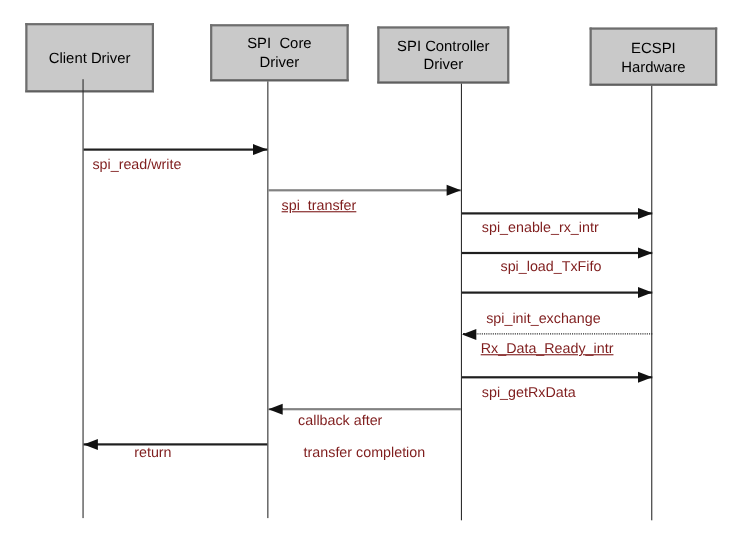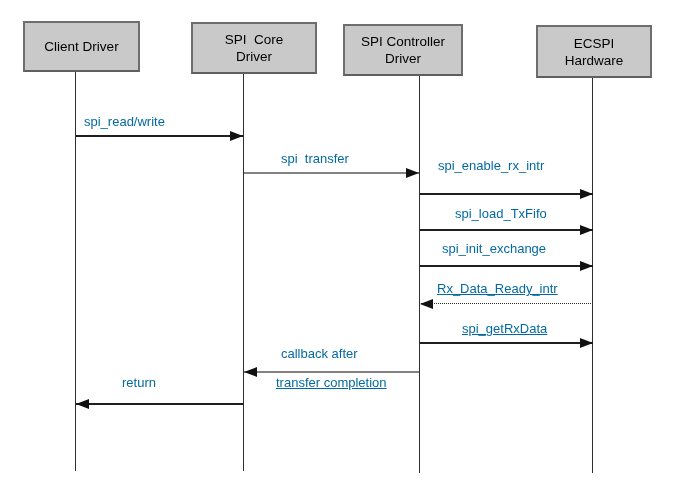--- a/index.html
+++ b/index.html
@@ -48,30 +48,31 @@
     width: 0;
     height: 0;
     border-top: 5px solid transparent;
     border-bottom: 5px solid transparent;
   }
   .arrow.right { border-left: 13px solid #111111; }
   .arrow.left  { border-right: 13px solid #111111; }
   .msg-label {
     position: absolute;
     font-size: 13px;
-    color: #0369a1;
+    color: #7f1d1d;
     white-space: pre;
+    margin-top: 28px;
   }
 </style>
 </head>
 <body>
 
 <div class="canvas">
 
-  <div class="actor" style="left:23px; top:21px; width:117px; height:51px;">
+  <div class="actor" style="left:23px; top:21px; width:117px; height:63px;">
     <span>Client Driver</span>
   </div>
 
   <div class="actor" style="left:191px; top:22px; width:126px; height:52px;">
     <span>SPI  Core</span>
     <span>Driver</span>
   </div>
 
   <div class="actor" style="left:343px; top:24px; width:120px; height:52px;">
     <span>SPI Controller</span>
@@ -88,60 +89,60 @@
   <div class="lifeline" style="left:419px; top:76px; height:397px;"></div>
   <div class="lifeline" style="left:592px; top:78px; height:395px;"></div>
 
   <div>
     <span class="msg-label" style="left:84px; top:114px;">spi_read/write</span>
     <div class="msg-line" style="left:76px; top:135px; width:167px;"></div>
     <div class="arrow right" style="left:230px; top:131px;"></div>
   </div>
 
   <div>
-    <span class="msg-label" style="left:281px; top:151px;">spi  transfer</span>
+    <span class="msg-label" style="left:256px; top:151px;text-decoration:underline;">spi  transfer</span>
     <div class="msg-line gray" style="left:244px; top:172px; width:175px;"></div>
     <div class="arrow right" style="left:406px; top:168px;"></div>
   </div>
 
   <div>
-    <span class="msg-label" style="left:438px; top:158px;">spi_enable_rx_intr</span>
+    <span class="msg-label" style="left:438px; top:171px;">spi_enable_rx_intr</span>
     <div class="msg-line" style="left:420px; top:193px; width:173px;"></div>
     <div class="arrow right" style="left:580px; top:189px;"></div>
   </div>
 
   <div>
     <span class="msg-label" style="left:455px; top:206px;">spi_load_TxFifo</span>
     <div class="msg-line" style="left:420px; top:229px; width:173px;"></div>
     <div class="arrow right" style="left:580px; top:225px;"></div>
   </div>
 
   <div>
-    <span class="msg-label" style="left:442px; top:241px;">spi_init_exchange</span>
+    <span class="msg-label" style="left:442px; top:254px;">spi_init_exchange</span>
     <div class="msg-line" style="left:420px; top:265px; width:173px;"></div>
     <div class="arrow right" style="left:580px; top:261px;"></div>
   </div>
 
   <div>
     <span class="msg-label" style="left:437px; top:281px;text-decoration:underline;">Rx_Data_Ready_intr</span>
     <div class="msg-line dotted" style="left:421px; top:303px; width:172px;"></div>
     <div class="arrow left" style="left:420px; top:299px;"></div>
   </div>
 
   <div>
-    <span class="msg-label" style="left:462px; top:321px;text-decoration:underline;">spi_getRxData</span>
+    <span class="msg-label" style="left:438px; top:321px;">spi_getRxData</span>
     <div class="msg-line" style="left:420px; top:342px; width:173px;"></div>
     <div class="arrow right" style="left:580px; top:338px;"></div>
   </div>
 
   <div>
-    <span class="msg-label" style="left:281px; top:346px;">callback after</span>
+    <span class="msg-label" style="left:271px; top:346px;">callback after</span>
     <div class="msg-line gray" style="left:244px; top:371px; width:175px;"></div>
     <div class="arrow left" style="left:244px; top:367px;"></div>
-    <span class="msg-label" style="left:276px; top:375px;text-decoration:underline;">transfer completion</span>
+    <span class="msg-label" style="left:276px; top:375px;">transfer completion</span>
   </div>
 
   <div>
     <span class="msg-label" style="left:122px; top:375px;text-align:center;">return</span>
     <div class="msg-line" style="left:76px; top:403px; width:167px;"></div>
     <div class="arrow left" style="left:76px; top:399px;"></div>
   </div>
 
 </div>
 

